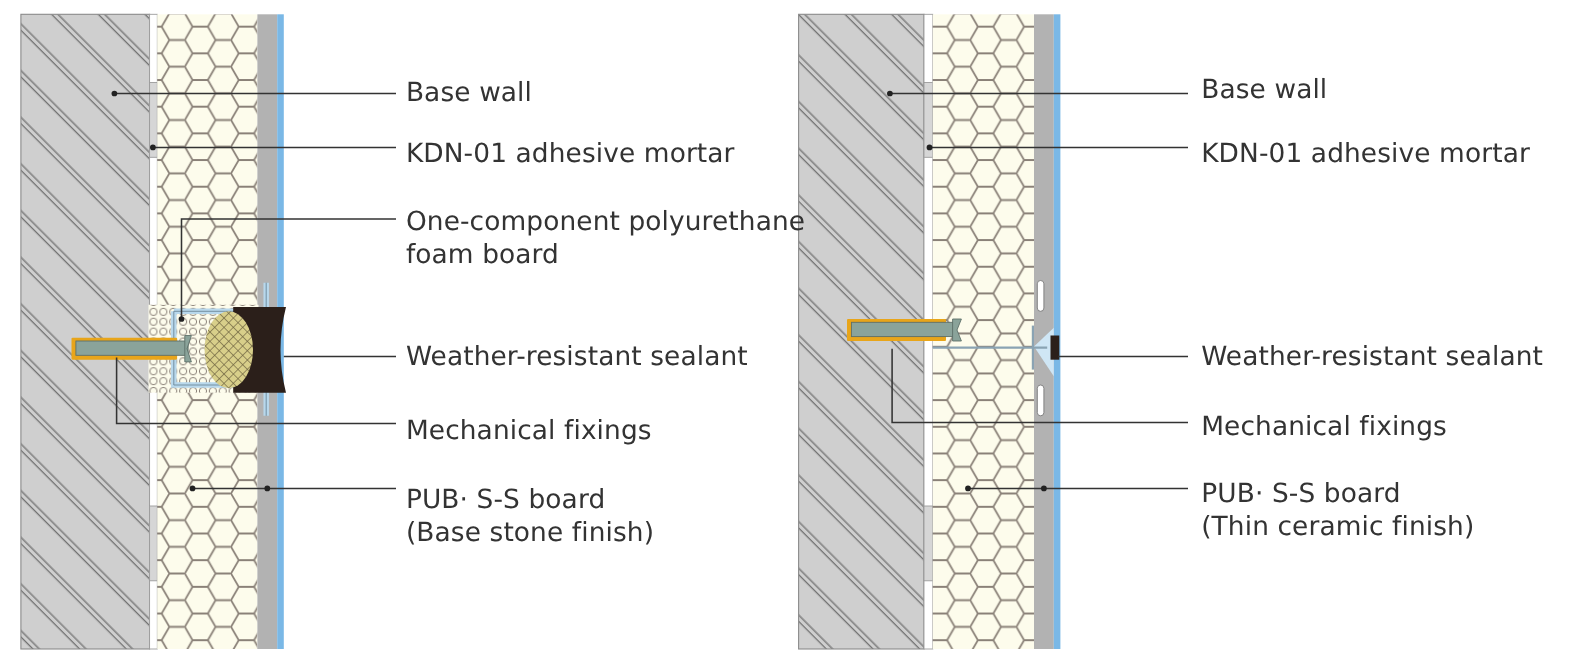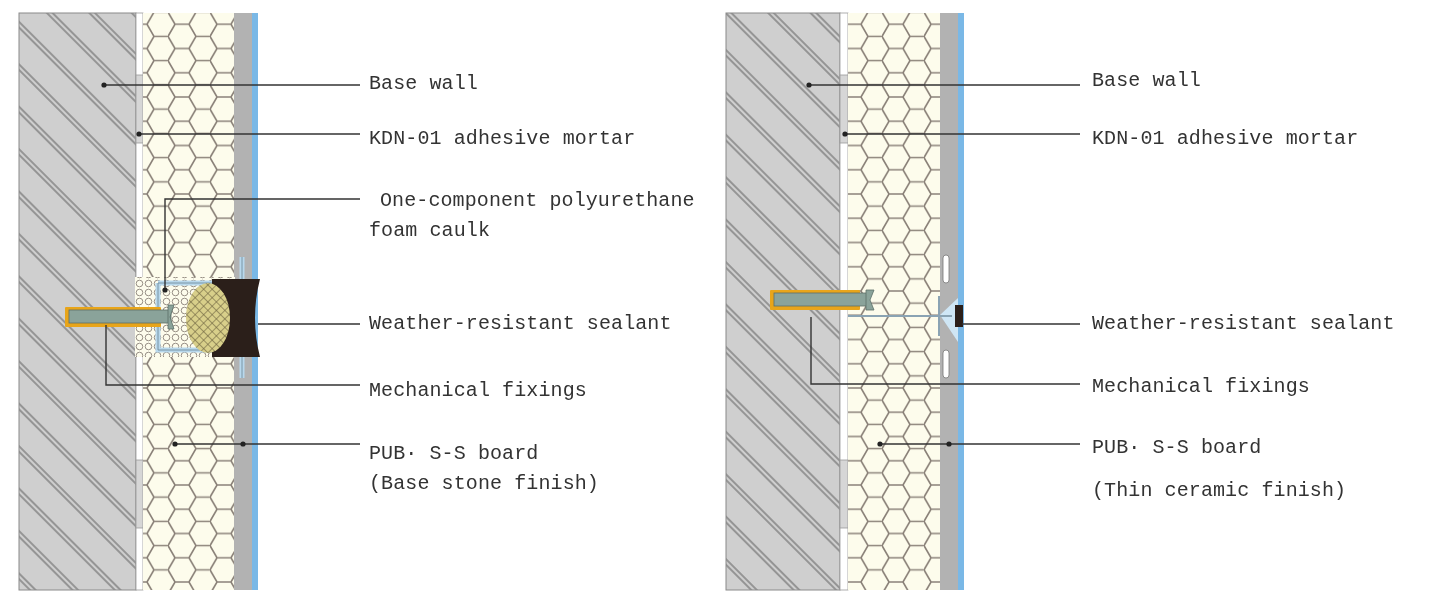--- a/index.html
+++ b/index.html
@@ -1,18 +1,18 @@
 <!DOCTYPE html>
 <html><head>
 <meta charset="utf-8">
 <style>
   html,body{margin:0;padding:0;background:#ffffff;}
   body{width:1440px;height:600px;position:relative;overflow:hidden;font-family:"DejaVu Sans","Liberation Sans",sans-serif;}
   svg{position:absolute;left:0;top:0;}
-  .lbl{position:absolute;font-size:20px;color:#333333;line-height:30px;white-space:nowrap;letter-spacing:0.1px;font-family:Liberation Mono, monospace;}
+  .lbl{position:absolute;font-size:24px;color:#333333;line-height:30px;white-space:nowrap;letter-spacing:0.1px;}
 </style>
 </head>
 <body>
 
 <svg width="1440" height="600" xmlns="http://www.w3.org/2000/svg">
   <defs>
     <pattern id="hatch" patternUnits="userSpaceOnUse" width="30" height="30" patternTransform="rotate(45)">
       <rect width="30" height="30" fill="#cfcfcf"></rect>
       <line x1="0" y1="2" x2="30" y2="2" stroke="#6e6e6e" stroke-width="1.2"></line>
       <line x1="0" y1="6" x2="30" y2="6" stroke="#6e6e6e" stroke-width="1.2"></line>
@@ -98,25 +98,25 @@
       <circle cx="809" cy="85" r="2.6"></circle>
         <circle cx="845" cy="134" r="2.6"></circle>
         <circle cx="880" cy="444" r="2.6"></circle>
         <circle cx="949" cy="444" r="2.6"></circle>
     </g>
   </g>
 </svg>
 
 <div class="lbl" style="left:369px;top:69px;">Base wall</div>
 <div class="lbl" style="left:369px;top:124px;">KDN-01 adhesive mortar</div>
-<div class="lbl" style="left:380px;top:186px;">One-component polyurethane</div>
-<div class="lbl" style="left:369px;top:216px;">foam caulk</div>
+<div class="lbl" style="left:369px;top:186px;">One-component polyurethane</div>
+<div class="lbl" style="left:369px;top:216px;">foam board</div>
 <div class="lbl" style="left:369px;top:309px;">Weather-resistant sealant</div>
 <div class="lbl" style="left:369px;top:376px;">Mechanical fixings</div>
 <div class="lbl" style="left:369px;top:439px;">PUB· S-S board</div>
 <div class="lbl" style="left:369px;top:469px;">(Base stone finish)</div>
 
 <div class="lbl" style="left:1092px;top:66px;">Base wall</div>
 <div class="lbl" style="left:1092px;top:124px;">KDN-01 adhesive mortar</div>
 <div class="lbl" style="left:1092px;top:309px;">Weather-resistant sealant</div>
 <div class="lbl" style="left:1092px;top:372px;">Mechanical fixings</div>
 <div class="lbl" style="left:1092px;top:433px;">PUB· S-S board</div>
-<div class="lbl" style="left:1092px;top:463px;margin-top:13px;">(Thin ceramic finish)</div>
+<div class="lbl" style="left:1092px;top:463px;">(Thin ceramic finish)</div>
 
 </body></html>

